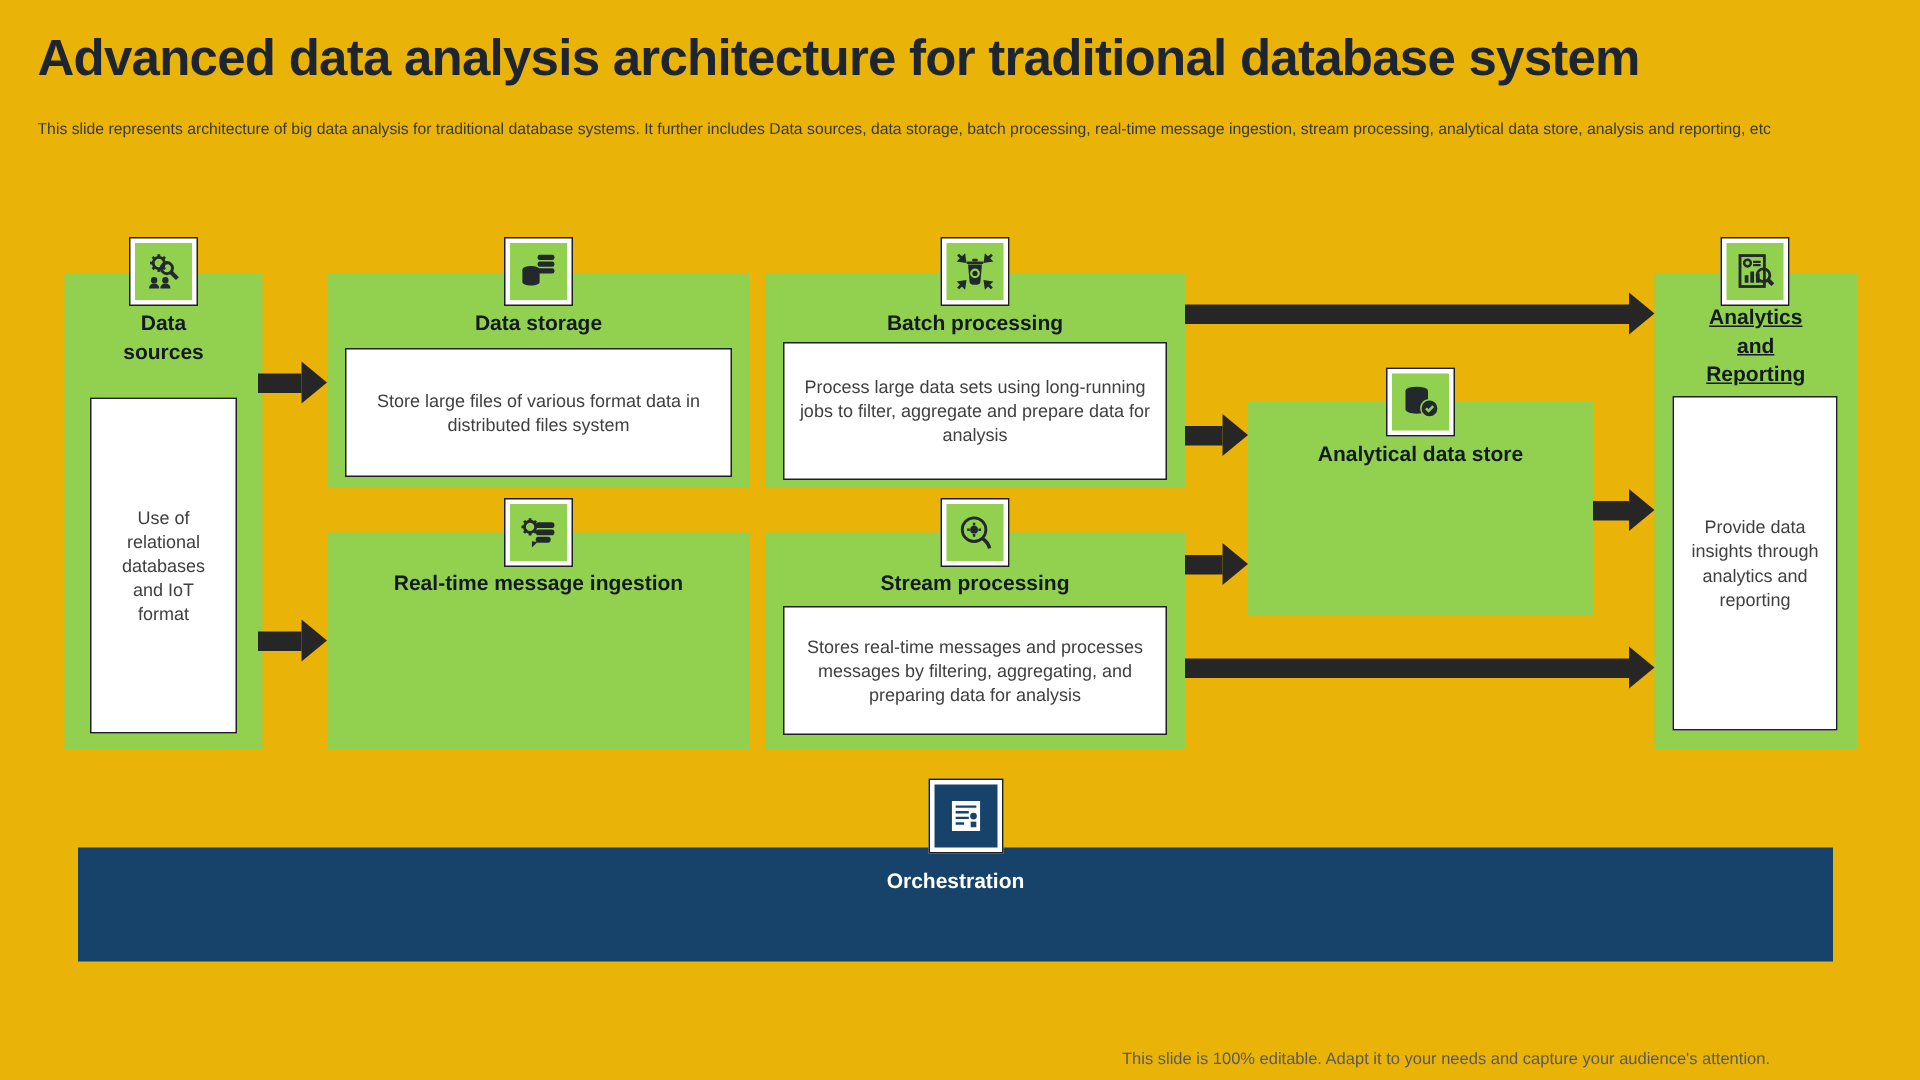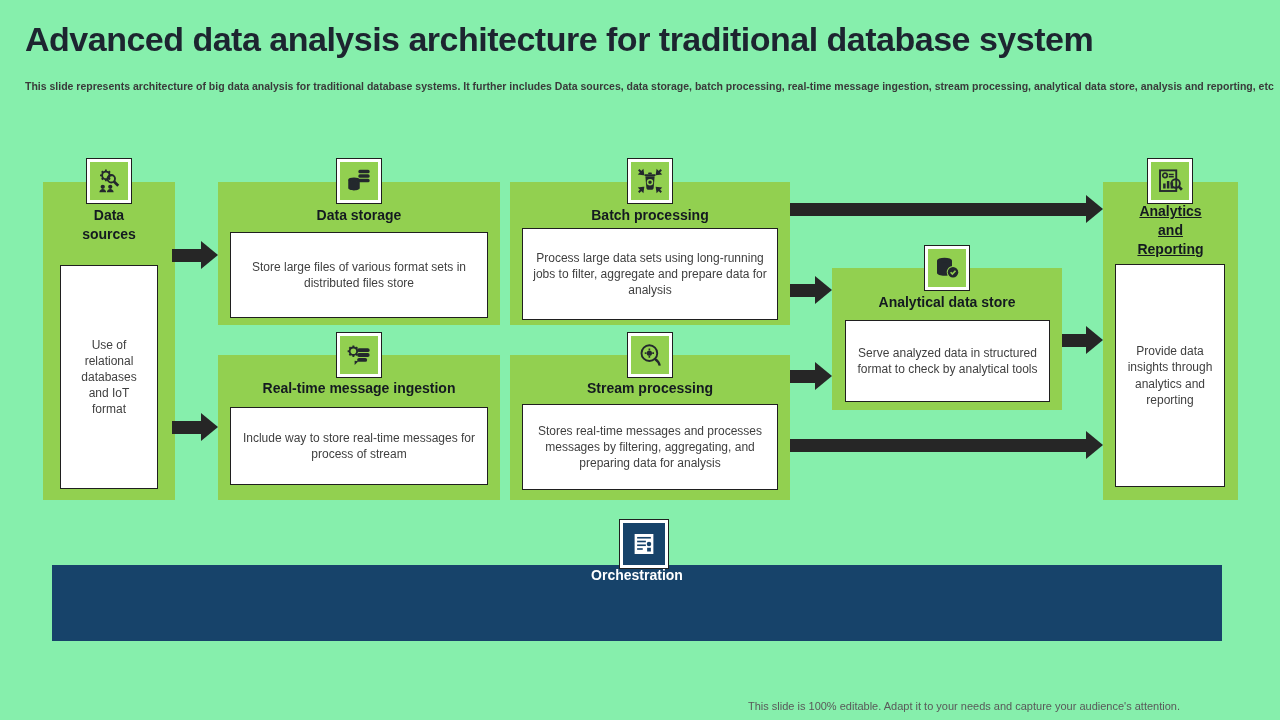--- a/index.html
+++ b/index.html
@@ -5,25 +5,25 @@
   :root{
     --green:#92d050;
     --navy:#17436a;
     --ink:#1d2530;
     --arrow:#262626;
     --body:#3f3f3f;
   }
   *{box-sizing:border-box;margin:0;padding:0;}
   html,body{background:#ffffff;}
   body{font-family:"Liberation Sans",sans-serif;}
-  .slide{position:relative;width:1280px;height:720px;background:#86efac;overflow:hidden;}
+  .slide{position:relative;width:1280px;height:720px;background:#eab308;overflow:hidden;}
 
   .title{position:absolute;left:25px;top:20px;width:1235px;font-size:34px;font-weight:800;
          letter-spacing:-0.5px;color:var(--ink);white-space:nowrap;}
-  .subtitle{position:absolute;left:25px;top:80px;width:1240px;font-size:10.5px;color:#3a3a3a;white-space:nowrap;font-weight:bold;}
+  .subtitle{position:absolute;left:25px;top:80px;width:1240px;font-size:10.5px;color:#3a3a3a;white-space:nowrap;}
 
   .gbox{position:absolute;background:var(--green);text-align:center;}
   .hdr{font-size:14px;font-weight:700;color:#141a20;line-height:1.35;}
   .hdr-pad{padding-top:24px;}
   .hdr-narrow{max-width:72px;margin:24px auto 0;}
   .hdr-narrow2{max-width:82px;margin:20px auto 0;text-decoration:underline;}
 
   .wbox{position:absolute;background:#ffffff;border:1px solid #1f1f1f;display:flex;
         align-items:center;justify-content:center;text-align:center;color:var(--body);
         font-size:12px;line-height:1.35;padding:6px 10px;}
@@ -32,21 +32,21 @@
          display:flex;align-items:center;justify-content:center;z-index:3;}
   .badge-inner{width:38px;height:38px;background:var(--green);display:flex;align-items:center;justify-content:center;}
   .badge-inner.navy{background:var(--navy);}
 
   .arrow{position:absolute;display:flex;align-items:center;height:28px;z-index:2;}
   .shaft{flex:1;height:13px;background:var(--arrow);}
   .head{width:0;height:0;border-top:14px solid transparent;border-bottom:14px solid transparent;
         border-left:17px solid var(--arrow);}
 
   .orch-bar{position:absolute;left:52px;top:565px;width:1170px;height:76px;background:var(--navy);text-align:center;}
-  .orch-hdr{padding-top:2px;font-size:14px;font-weight:700;color:#ffffff;}
+  .orch-hdr{padding-top:14px;font-size:14px;font-weight:700;color:#ffffff;}
   .orch-wbox{position:absolute;left:64px;top:603px;width:1146px;height:30px;background:#ffffff;
              border:1px solid #d9d9d9;display:flex;align-items:center;justify-content:center;
              font-size:12px;color:#3f3f3f;}
 
   .footer{position:absolute;left:0;top:700px;width:1180px;text-align:right;font-size:11px;color:#595959;}
 </style>
 </head>
 <body>
 
 <div class="slide">
@@ -80,21 +80,21 @@
           <circle cx="13" cy="16.6" r="1.7"></circle>
             <path d="M10.3 21c0-1.6 1.2-2.6 2.7-2.6s2.7 1 2.7 2.6z"></path>
         </g>
       </svg>
     </div>
   </div>
 
   <div class="gbox" style="left:218px;top:182px;width:282px;height:143px">
     <div class="hdr hdr-pad">Data storage</div>
   </div>
-  <div class="wbox" style="left:230px;top:232px;width:258px;height:86px">Store large files of various format sets in distributed files store</div>
+  <div class="wbox" style="left:230px;top:232px;width:258px;height:86px">Store large files of various format data in distributed files system</div>
   <div class="badge" style="left:336px;top:158px">
     <div class="badge-inner">
       <svg width="30" height="30" viewBox="0 0 24 24">
         <g fill="#23282d">
           <rect x="11.5" y="3" width="9" height="2.8" rx="1.2"></rect>
           <rect x="11.5" y="6.6" width="9" height="2.8" rx="1.2"></rect>
           <rect x="11.5" y="10.2" width="9" height="2.8" rx="1.2"></rect>
           <ellipse cx="8" cy="11" rx="4.6" ry="1.9"></ellipse>
           <path d="M3.4 11v6.6c0 1.1 2.1 1.9 4.6 1.9s4.6-.8 4.6-1.9V11c-1 .9-2.7 1.4-4.6 1.4S4.4 11.9 3.4 11z"></path>
         </g>
@@ -125,21 +125,20 @@
           <line x1="21" y1="21" x2="18.4" y2="18.4"></line>
             <path d="M17.4 17.4l.4 2.8 2.4-2.4z"></path>
         </g>
       </svg>
     </div>
   </div>
 
   <div class="gbox" style="left:218px;top:355px;width:282px;height:145px">
     <div class="hdr hdr-pad">Real-time message ingestion</div>
   </div>
-  <div class="wbox" style="left:230px;top:407px;width:258px;height:78px">Include way to store real-time messages for process of stream</div>
   <div class="badge" style="left:336px;top:332px">
     <div class="badge-inner">
       <svg width="30" height="30" viewBox="0 0 24 24">
         <g stroke="#23282d" stroke-width="1.5" fill="none">
           <circle cx="7.5" cy="9" r="3"></circle>
           <line x1="7.5" y1="4.4" x2="7.5" y2="5.8"></line>
             <line x1="7.5" y1="12.2" x2="7.5" y2="13.6"></line>
           <line x1="2.9" y1="9" x2="4.3" y2="9"></line>
           <line x1="4.3" y1="5.8" x2="5.3" y2="6.8"></line>
             <line x1="9.7" y1="11.2" x2="10.7" y2="12.2"></line>
@@ -172,21 +171,20 @@
             <line x1="13.8" y1="10.5" x2="15.2" y2="10.5"></line>
         </g>
         <path d="M16 15.2c2 1.4 3.4 3.3 3.8 5.3" fill="none" stroke="#23282d" stroke-width="1.8"></path>
       </svg>
     </div>
   </div>
 
   <div class="gbox" style="left:832px;top:268px;width:230px;height:142px">
     <div class="hdr hdr-pad" style="padding-top:25px">Analytical data store</div>
   </div>
-  <div class="wbox" style="left:845px;top:320px;width:205px;height:82px">Serve analyzed data in structured format to check by analytical tools</div>
   <div class="badge" style="left:924px;top:245px">
     <div class="badge-inner">
       <svg width="30" height="30" viewBox="0 0 24 24">
         <g fill="#23282d">
           <ellipse cx="10" cy="6" rx="6" ry="2.2"></ellipse>
           <path d="M4 6v10c0 1.2 2.7 2.2 6 2.2.9 0 1.8-.1 2.6-.2-.5-.8-.8-1.7-.8-2.7 0-2.6 2.1-4.8 4.2-4.8V6c-1.2 1-3.4 1.6-6 1.6S5.2 7 4 6z"></path>
           <circle cx="16.8" cy="15.4" r="4.2"></circle>
         </g>
         <path d="M14.9 15.4l1.4 1.4 2.5-2.6" fill="none" stroke="#92d050" stroke-width="1.4"></path>
       </svg>

